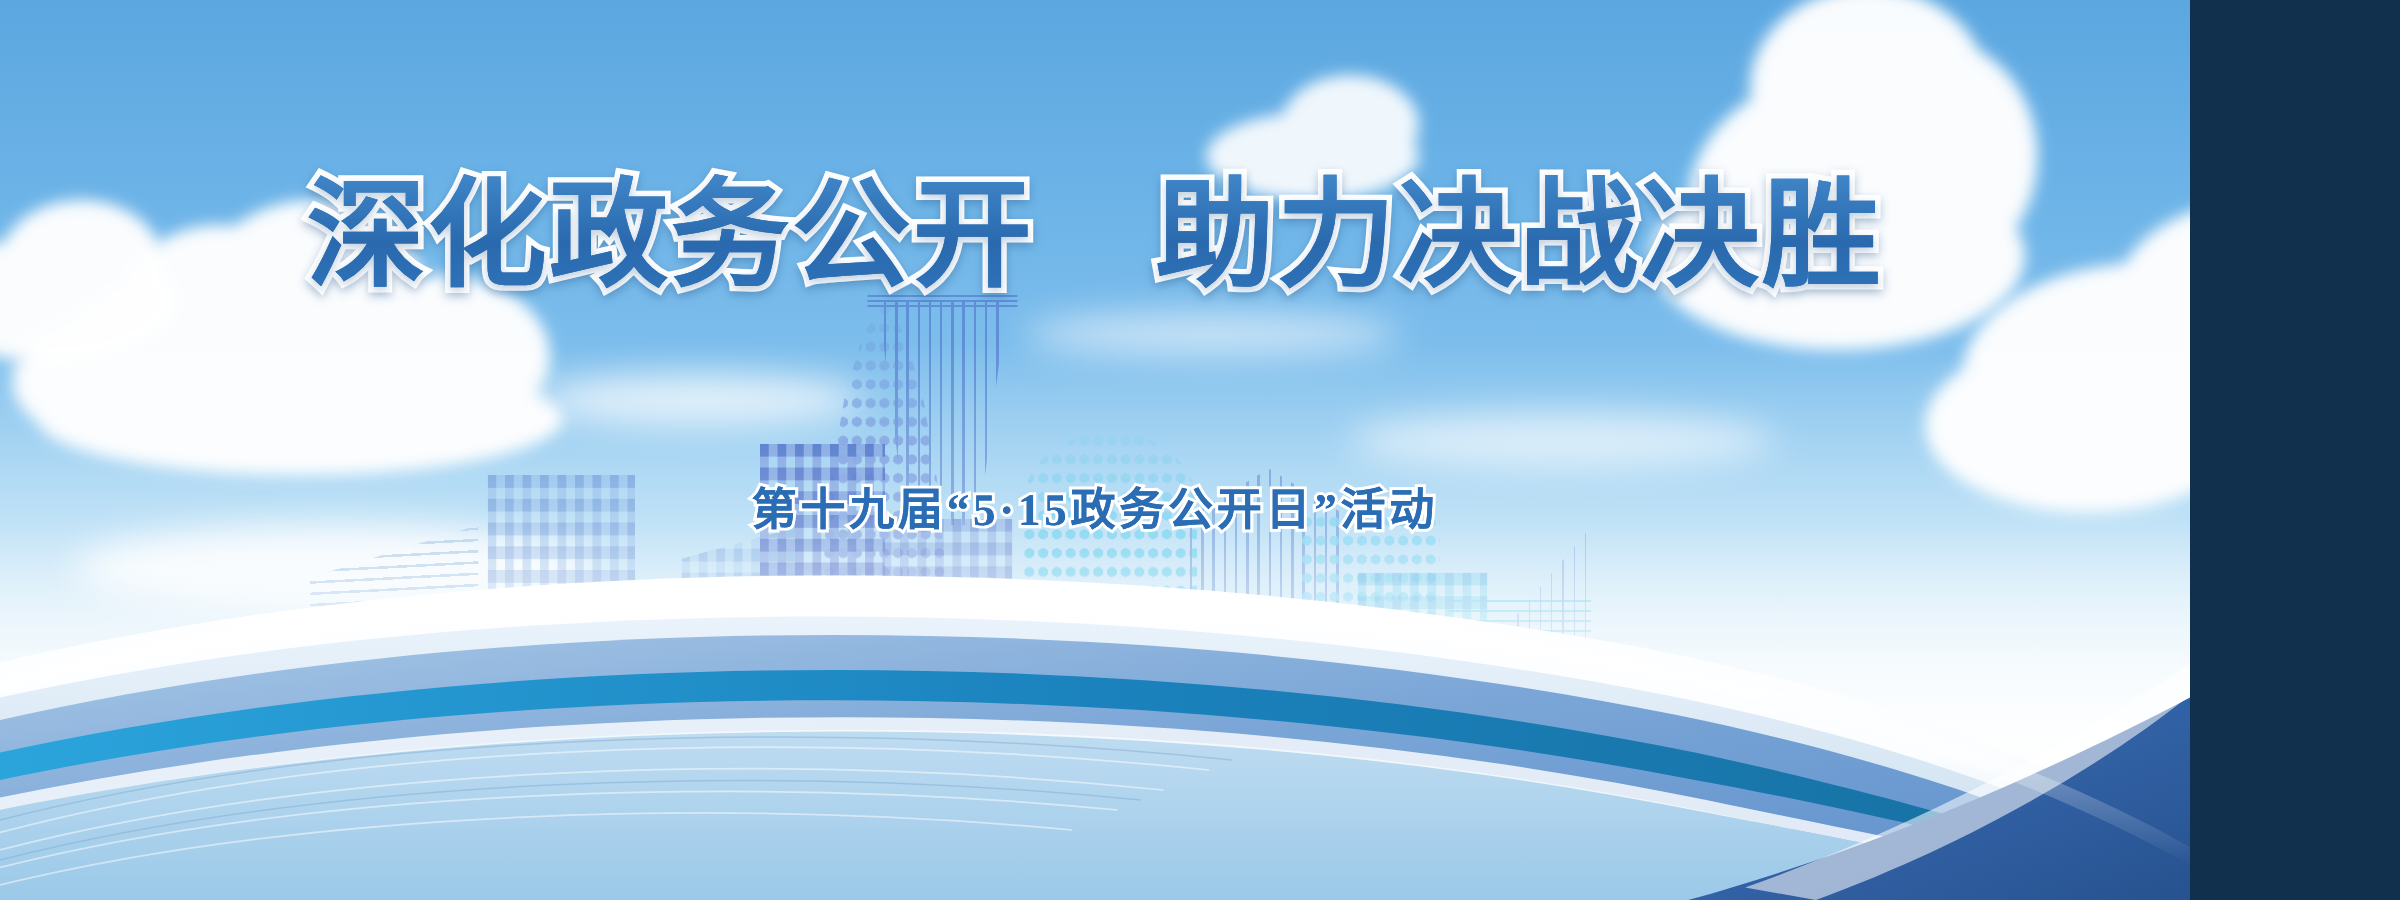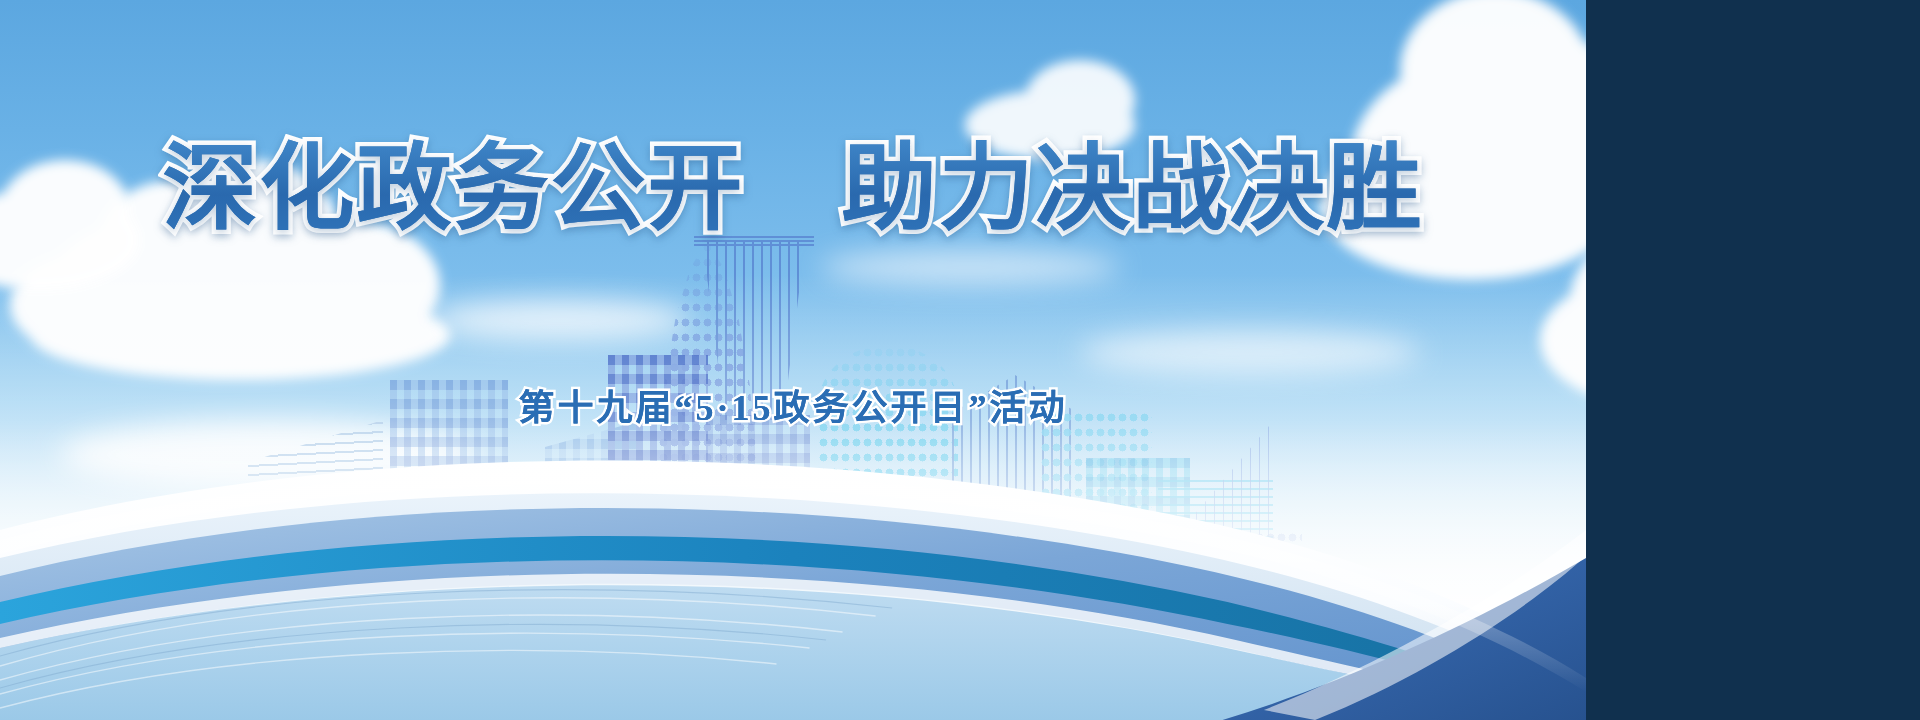--- a/index.html
+++ b/index.html
@@ -1,19 +1,19 @@
 <!DOCTYPE html>
 <html lang="zh-CN"><head>
 <meta charset="utf-8">
 <title>深化政务公开 助力决战决胜</title>
 <style>
   html,body{margin:0;padding:0;background:#10304e;}
   .banner{
     position:relative;
-    width:1586px;height:720px;
+    width:1752px;height:720px;
     overflow:hidden;
     font-family:"Liberation Serif","DejaVu Serif",serif;
     background:#6fb4e8;
     user-select:none;
   }
 
   
   .sky{
     position:absolute;inset:0;
     background:

